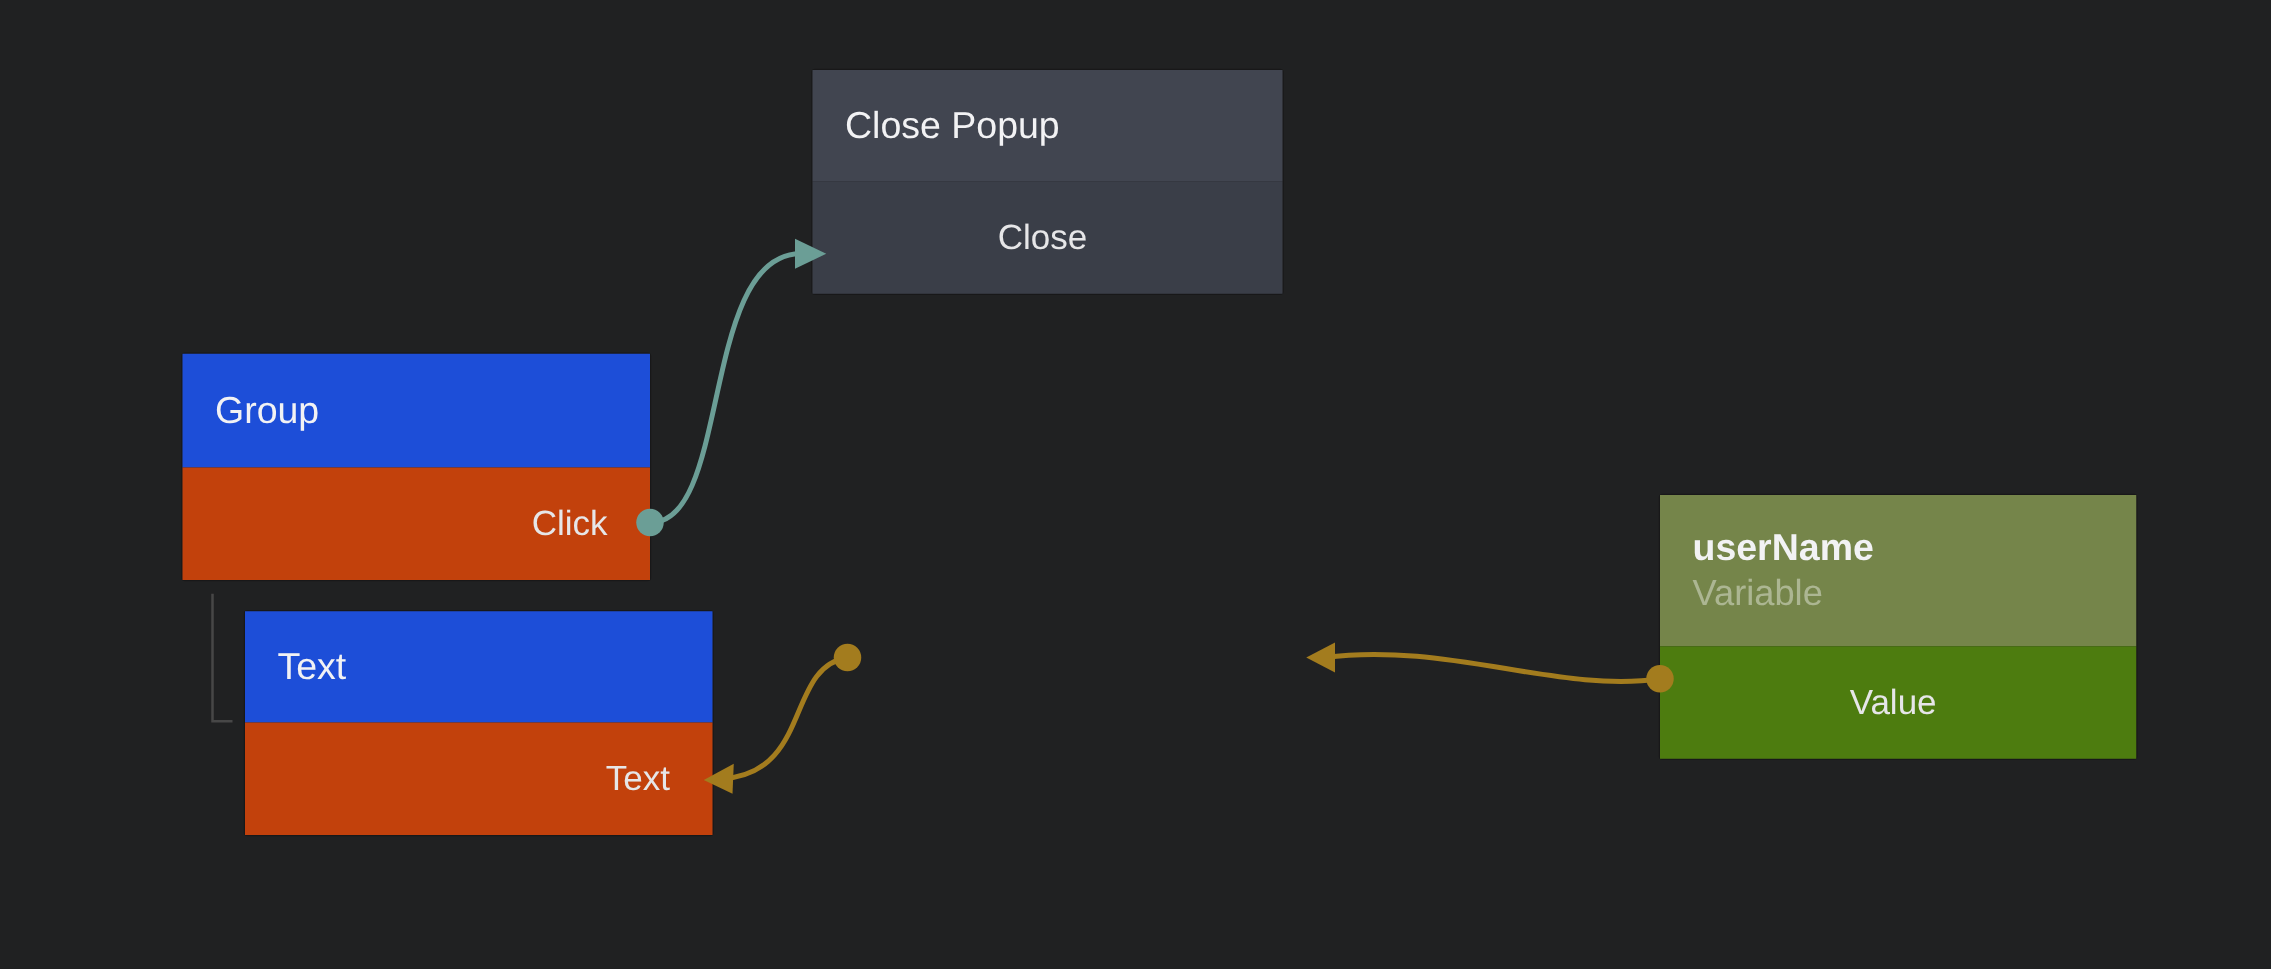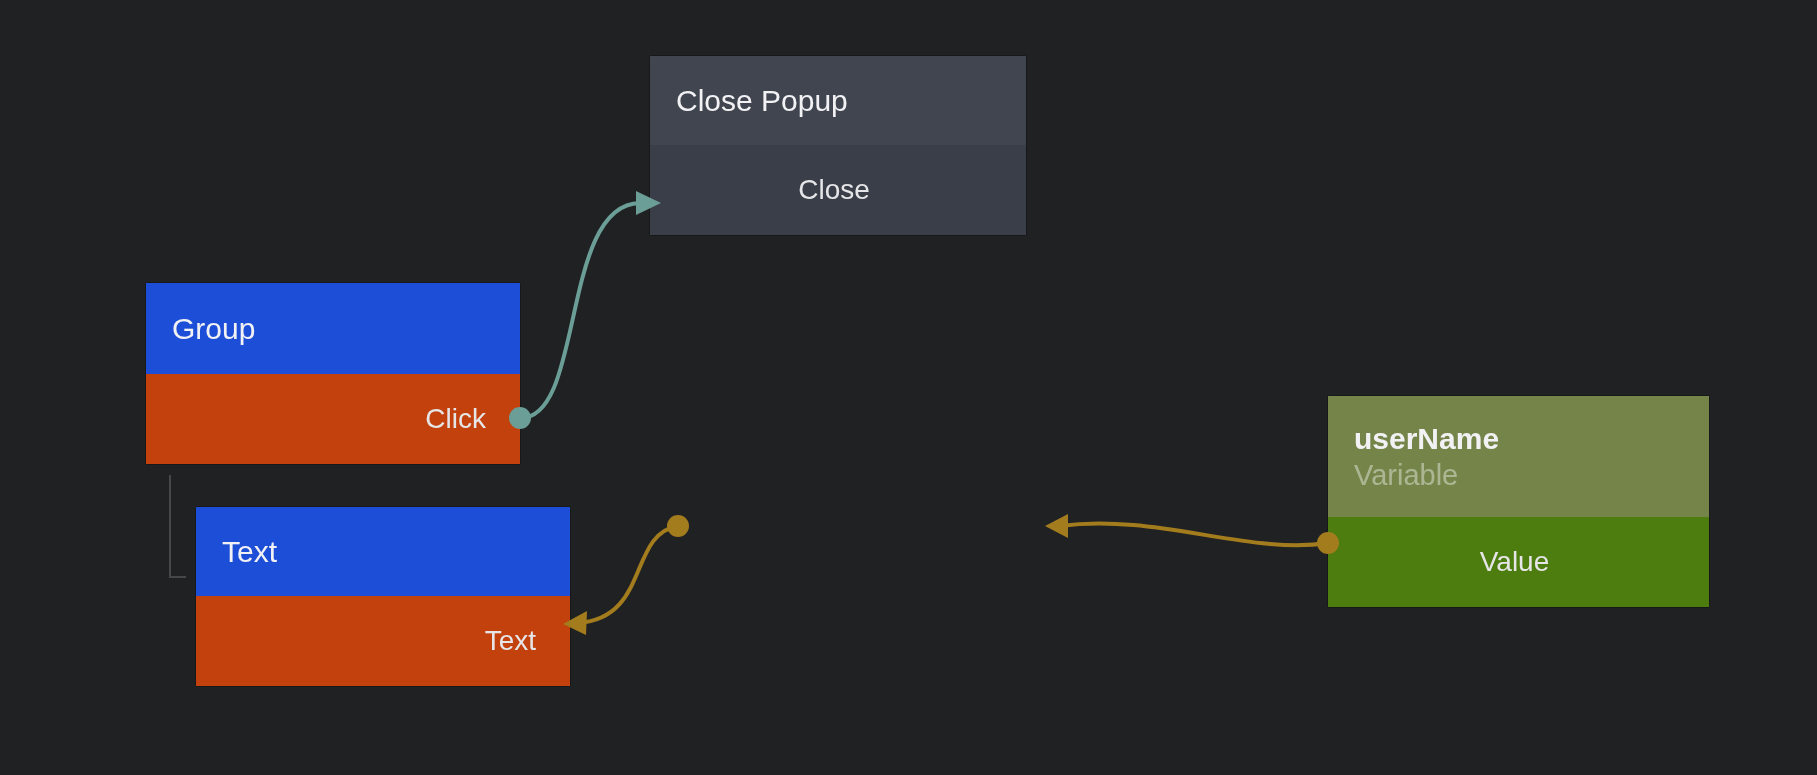--- a/index.html
+++ b/index.html
@@ -61,21 +61,21 @@
   .theme-blue  .node-body   { background: #c2410c; }
   .theme-slate .node-header { background: #414550; }
   .theme-slate .node-body   { background: #3a3e48; }
   .theme-olive .node-header { background: #75854a; }
   .theme-olive .node-body   { background: #4d7c0f; }
   .theme-olive .node-title  { font-weight: bold; }
 
   
   #node-group         { left: 146px;  top: 283px; width: 374px; height: 181px; }
   #node-group .node-header { height: 91px; }
-  #node-text          { left: 196px;  top: 507px; width: 374px; height: 179px; }
+  #node-text          { left: 196px;  top: 489px; width: 374px; height: 179px; }
   #node-text .node-header { height: 89px; }
   #node-close-popup   { left: 650px;  top: 56px;  width: 376px; height: 179px; }
   #node-close-popup .node-header { height: 89px; }
   #node-string-format { left: 678px;  top: 393px; width: 375px; height: 179px; }
   #node-string-format .node-header { height: 87px; }
   #node-username      { left: 1328px; top: 377px; width: 381px; height: 211px; margin-top: 19px; }
   #node-username .node-header { height: 121px; }
 
   svg.wires {
     position: absolute;

